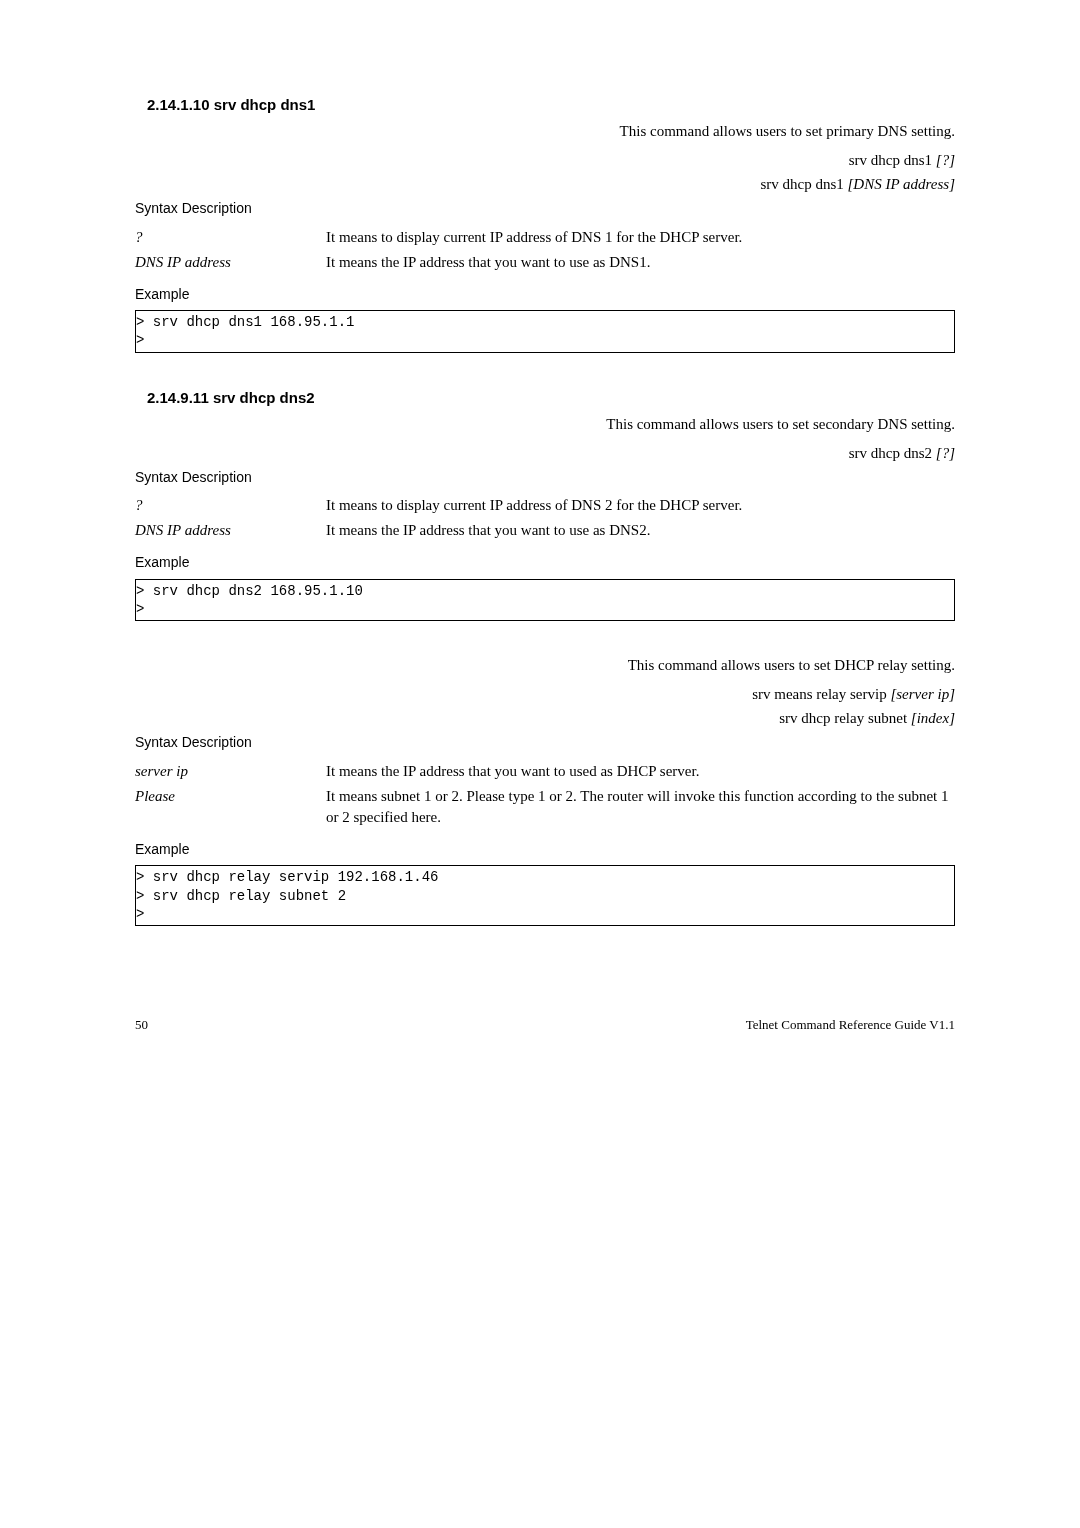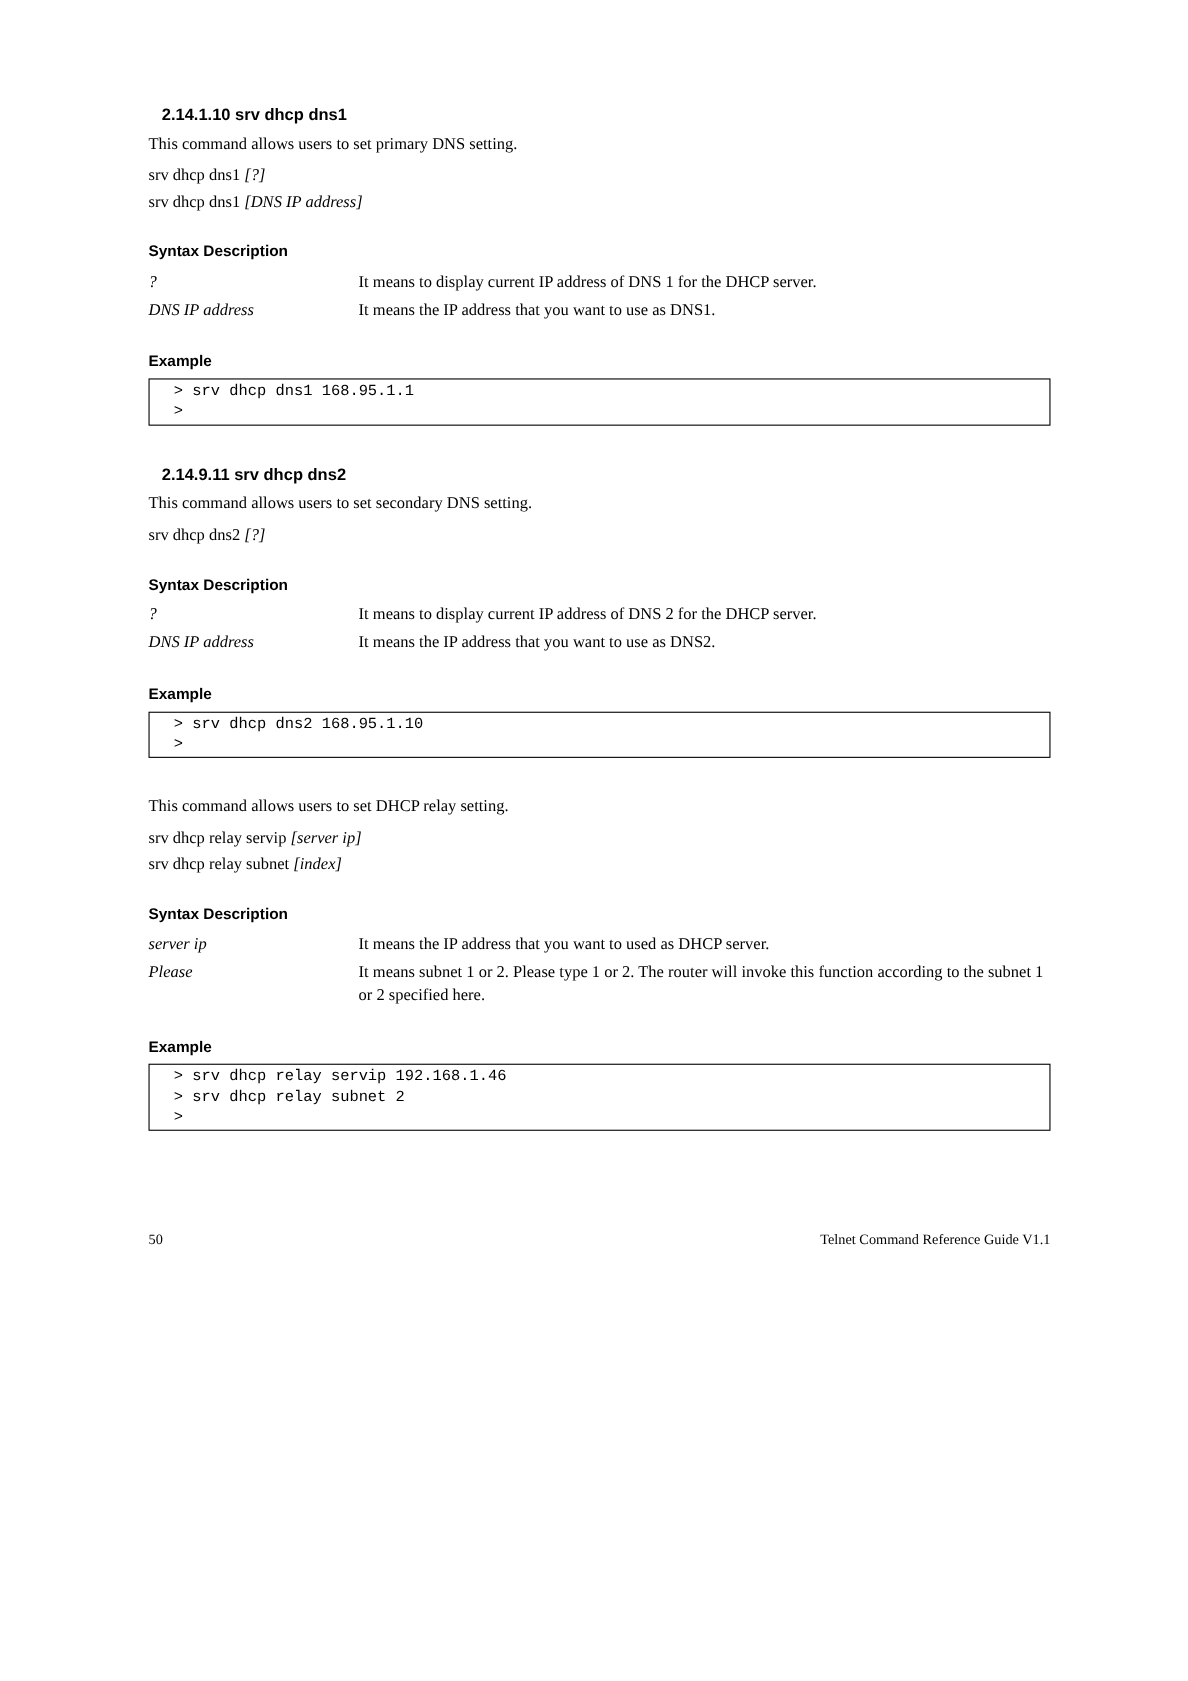--- a/index.html
+++ b/index.html
@@ -14,44 +14,44 @@
   }
   .section { margin-top: 34px; }
   h3 {
     font-family: Arial, Helvetica, sans-serif;
     font-weight: bold;
     font-size: 15px;
     margin: 0 0 6px 12px;
   }
   h4 {
     font-family: Arial, Helvetica, sans-serif;
-    font-weight: bold;
+    font-weight: normal;
     font-size: 14px;
-    margin: 24px 0 6px 0;
+    margin: 4px 0 6px 0;
   }
-  p { margin: 4px 0 8px 0; }
+  p { margin: 4px 0 8px 0; text-align: right; }
   .bold { font-weight: normal; }
   .ital { font-style: italic; }
   .syntax-line { margin: 3px 0; }
   .desc-table {
     width: 100%;
     border-collapse: collapse;
     margin: 4px 0 10px 0;
   }
   .desc-table td { vertical-align: top; padding: 2px 0; }
   .desc-table td.key {
     font-style: italic;
     width: 175px;
     padding-right: 16px;
   }
   .codebox {
     border: 1px solid #000;
     font-family: "Courier New", monospace;
     font-size: 14px;
-    padding: 2px 22px;
+    padding: 2px 0;
     white-space: pre;
     margin: 4px 0 10px 0;
     line-height: 1.3;
   }
   .footer {
     margin-top: 90px;
     display: flex;
     justify-content: space-between;
     font-size: 13px;
     align-items: center;
@@ -110,21 +110,21 @@
   </tbody>
     </table>
   <h4>Example</h4>
   <div class="codebox">&gt; srv dhcp dns2 168.95.1.10
 &gt;</div>
 </div>
 
 <div class="section">
   <p>This command allows users to set DHCP relay setting.</p>
   <p class="syntax-line">
-    <span class="bold">srv dhcp relay servip</span>
+    <span class="bold">srv means relay servip</span>
     <span class="ital">[server ip]</span>
   </p>
   <p class="syntax-line">
     <span class="bold">srv dhcp relay subnet</span>
     <span class="ital">[index]</span>
   </p>
   <h4>Syntax Description</h4>
   <table class="desc-table">
     <tbody>
         <tr>

